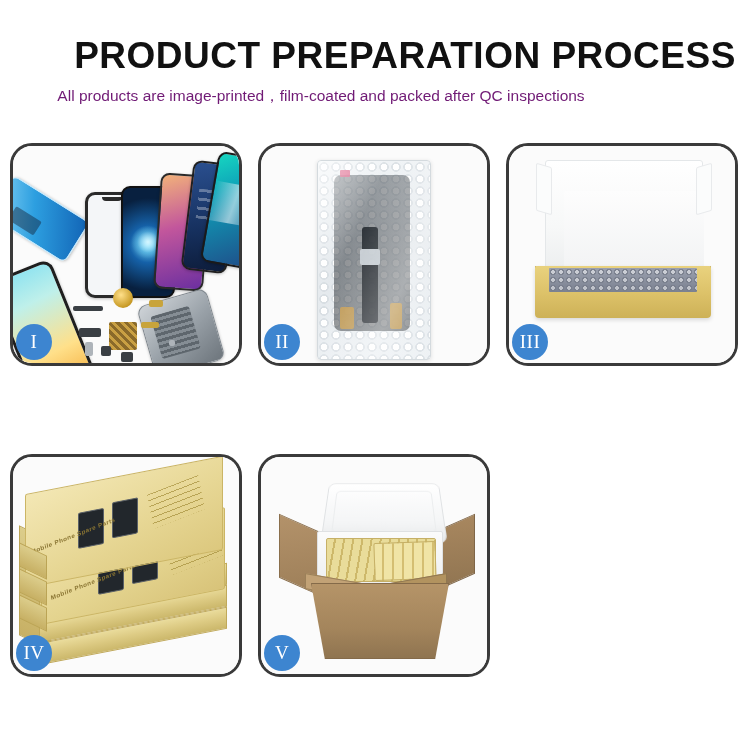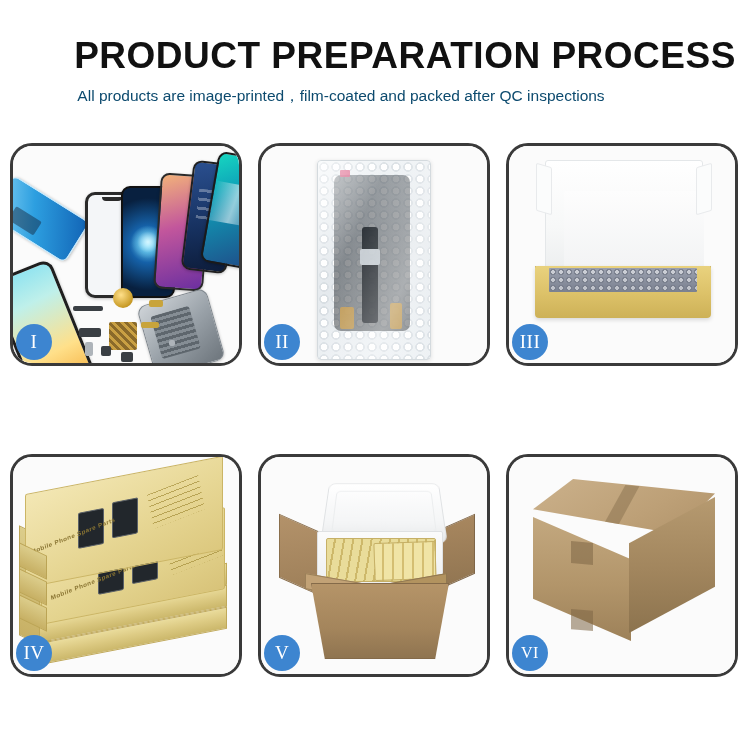--- a/index.html
+++ b/index.html
@@ -23,24 +23,23 @@
     color:#111111;
     line-height:40px;
     white-space:nowrap;
     padding-left:30px;
   }
   .subtitle{
     position:absolute;left:0;top:86px;width:642px;
     text-align:center;
     font-size:15.5px;
     font-weight:normal;
-    color:#0c4a6e;
+    color:#701a75;
     line-height:19px;
     white-space:nowrap;
-    padding-left:20px;
   }
 
   
   .grid{position:absolute;left:10px;top:143px;width:728px;height:535px;}
   .panel{
     position:absolute;
     width:232px;height:223px;
     border:3px solid #3a3a3a;
     border-radius:22px;
     background:#ffffff;
@@ -430,29 +429,15 @@
             <div class="ybars2"></div>
           </div>
           <div class="carton-lipL"></div>
           <div class="carton-lipR"></div>
           <div class="carton-front"></div>
         </div>
       </div>
       <div class="badge">V</div>
     </div>
 
-    <div class="panel p6">
-      <div class="stage">
-        <div class="cartonVI">
-          <div class="v-top">
-            <div class="v-tapeline"></div>
-          </div>
-          <div class="v-left"></div>
-          <div class="v-right"></div>
-          <div class="v-tab v-tab1"></div>
-          <div class="v-tab v-tab2"></div>
-        </div>
-      </div>
-      <div class="badge small">VI</div>
-    </div>
 
   </div>
 </div>
 
 </body></html>

